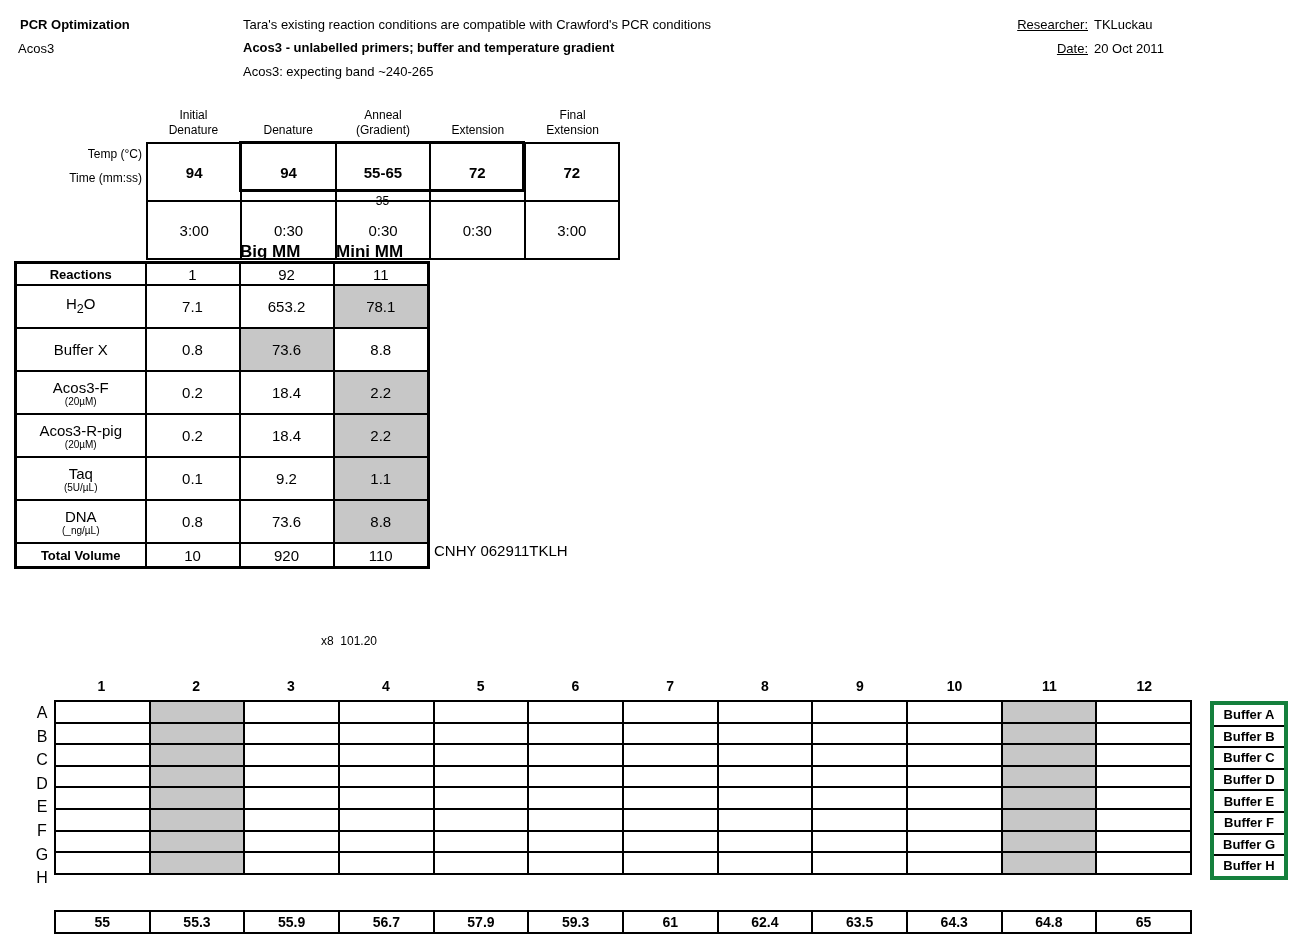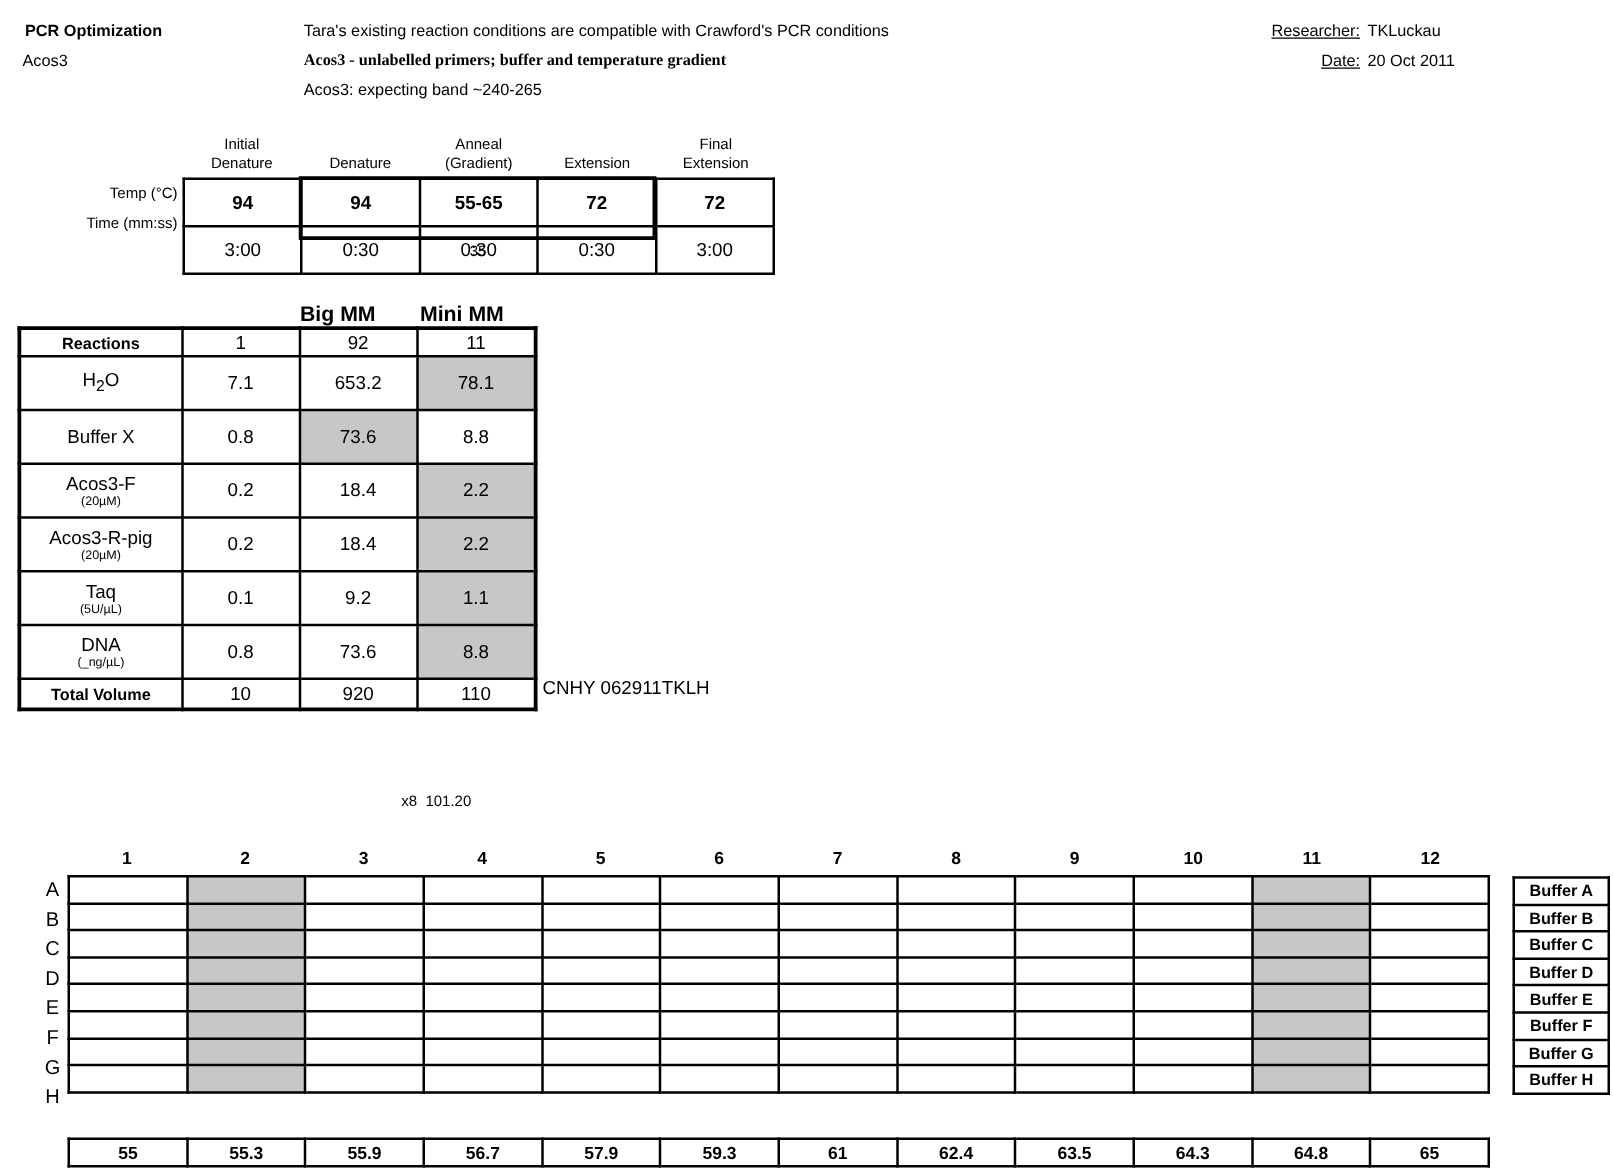--- a/index.html
+++ b/index.html
@@ -17,21 +17,21 @@
   
   .meta-row{display:flex;justify-content:flex-end;font-size:13px;line-height:16px;margin-bottom:8px;}
   .meta-row .lbl{text-decoration:underline;}
   .meta-row .val{margin-left:6px;min-width:78px;}
 
   
   .cyc-headers{display:flex;align-items:flex-end;text-align:center;}
   .cyc-h{width:94.8px;font-size:12px;line-height:15px;white-space:pre-line;}
   table{border-collapse:collapse;table-layout:fixed;}
   .cyc{width:474px;}
-  .cyc td{border:2px solid #000;text-align:center;height:20px;padding:8px;font-size:15px;}
+  .cyc td{border:2px solid #000;text-align:center;height:20px;padding:18px;font-size:15px;}
   .cyc .temp td{font-weight:bold;}
   .thick{border:3px solid #000;pointer-events:none;box-sizing:border-box;background:transparent;}
   .rowlab{font-size:12px;text-align:right;width:104px;}
 
   
   .mix{width:416px;border:3px solid #000;}
   .mix td,.mix th{border:2px solid #000;text-align:center;padding:0;font-size:15px;font-weight:normal;}
   .mix .hrow td,.mix .hrow th{height:20px;}
   .mix .hrow th{font-size:13px;font-weight:bold;}
   .mix .ing td{height:41px;}
@@ -41,35 +41,35 @@
   .mix .lab .sub{font-size:10px;line-height:11px;}
   .shade{background:var(--shade,#c7c7c7);}
   .grp{font-size:17px;font-weight:bold;text-align:left;width:94px;}
 
   
   .plate-nums{display:flex;text-align:center;}
   .plate-num{width:94.8px;font-weight:bold;font-size:14px;}
   .plate{width:1138px;border:2px solid #000;}
   .plate td{border:2px solid #000;height:19.6px;padding:0;}
   .rowletter{font-size:16px;line-height:23.6px;text-align:center;width:16px;}
-  .buffers{width:78px;border:2px solid #15803d;}
+  .buffers{width:78px;border:4px solid #15803d;}
   .buffers td{border:2px solid #000;height:19.6px;text-align:center;font-weight:bold;font-size:13px;padding:0;}
   .grad{width:1138px;border:2px solid #000;}
   .grad td{border:2px solid #000;height:20px;text-align:center;font-weight:bold;font-size:14px;padding:0;}
 </style>
 </head>
 <body>
 
 <div class="canvas">
 
   <div class="abs t13 b" style="left:20px;top:17px;">PCR Optimization</div>
   <div class="abs t13" style="left:18px;top:41px;">Acos3</div>
 
   <div class="abs t13" style="left:243px;top:17px;">Tara's existing reaction conditions are compatible with Crawford's PCR conditions</div>
-  <div class="abs t13 b" style="left:243px;top:40px;font-family:Liberation Serif, serif;">Acos3 - unlabelled primers; buffer and temperature gradient</div>
+  <div class="abs t13 b" style="left:243px;top:40px;">Acos3 - unlabelled primers; buffer and temperature gradient</div>
   <div class="abs t13" style="left:243px;top:64px;">Acos3: expecting band ~240-265</div>
 
   <div class="abs" style="left:1000px;top:17px;width:172px;">
     <div class="meta-row">
       <span class="lbl" style="flex:1;text-align:right;">Researcher:</span>
       <span class="val">TKLuckau</span>
     </div>
     <div class="meta-row">
       <span class="lbl" style="flex:1;text-align:right;">Date:</span>
       <span class="val">20 Oct 2011</span>

